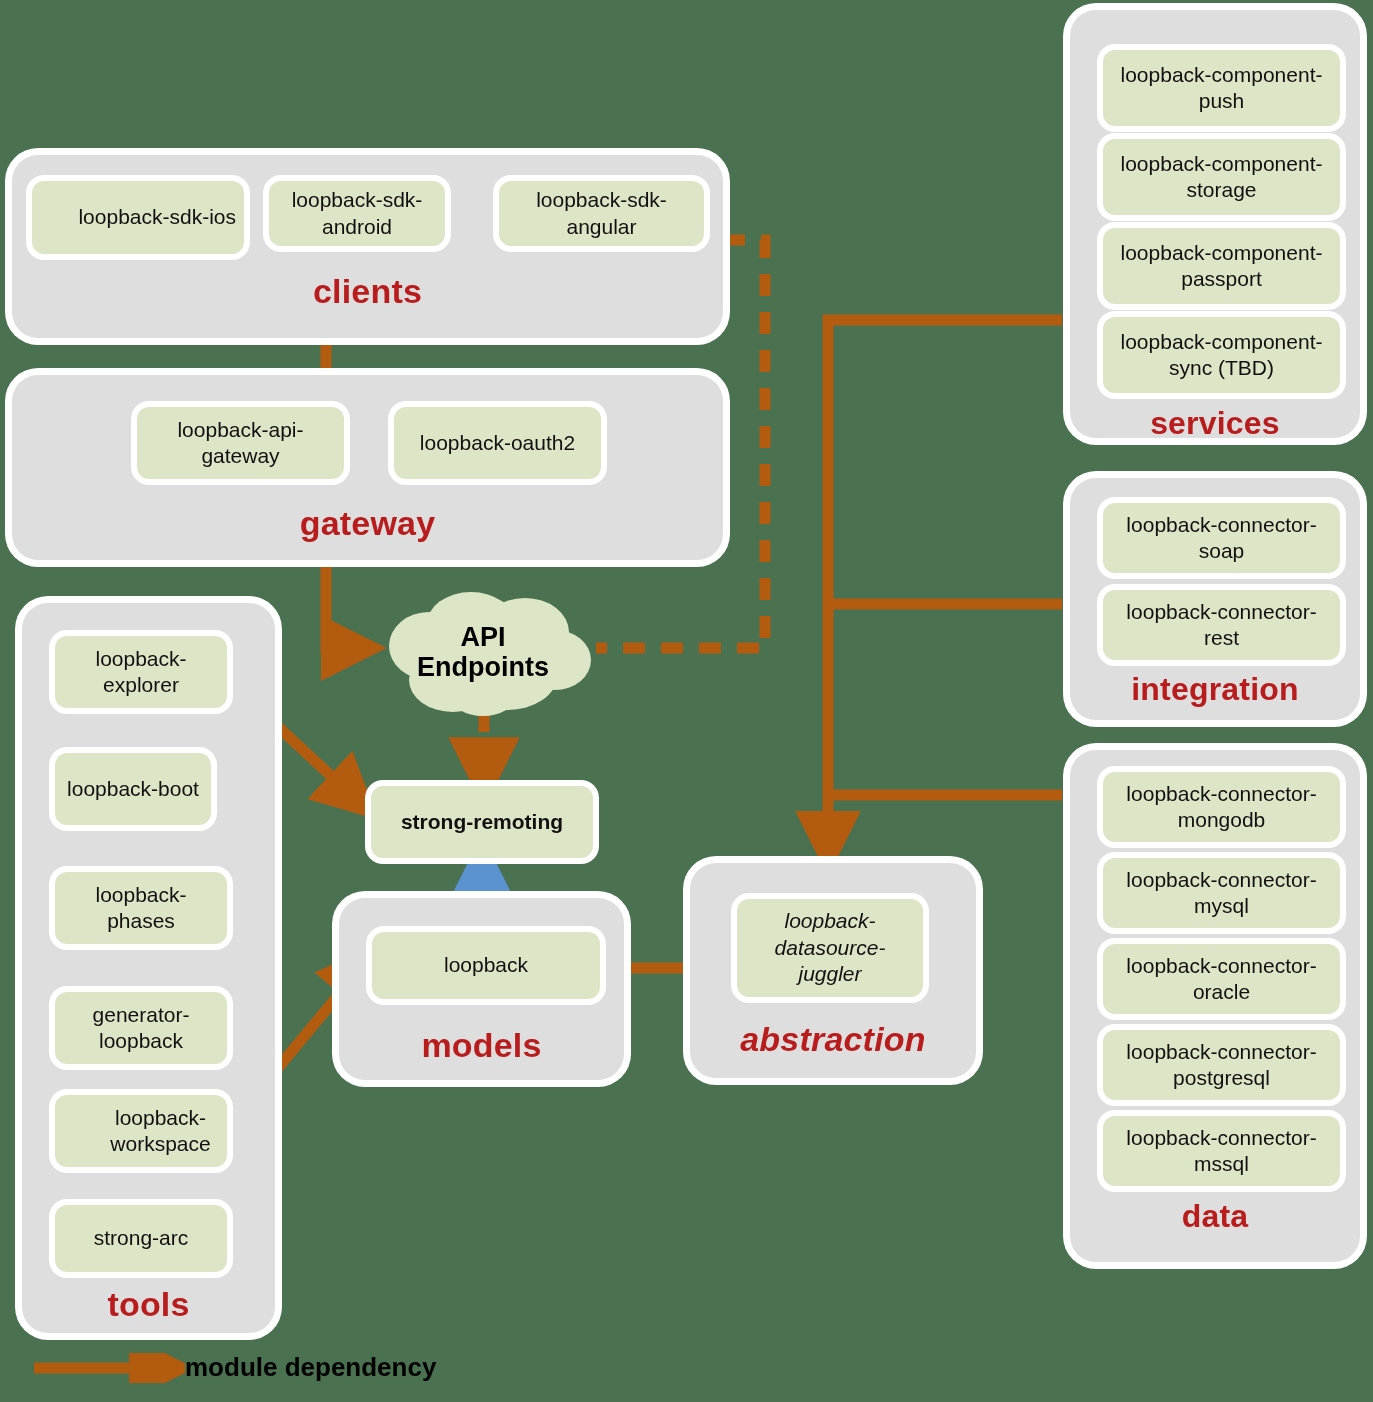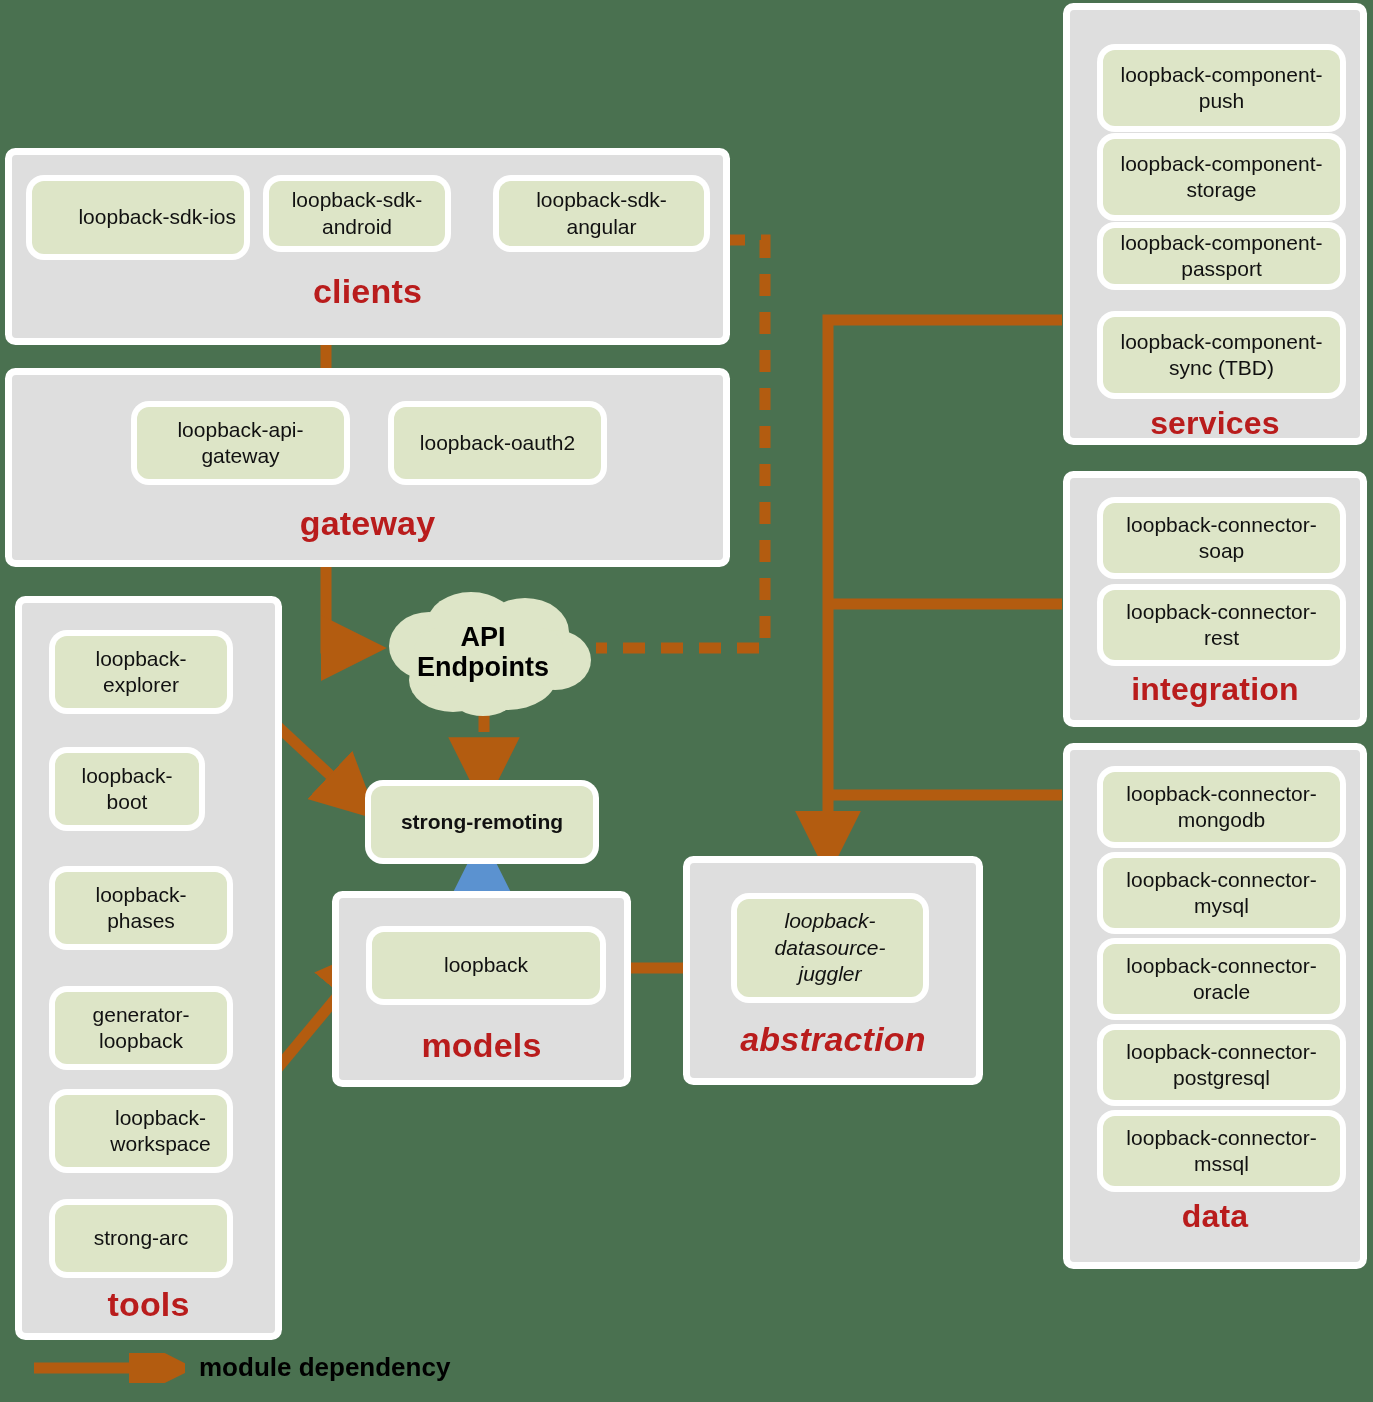--- a/index.html
+++ b/index.html
@@ -8,21 +8,21 @@
     background:#4a7150;
     font-family:"Liberation Sans", sans-serif;
     overflow:hidden;
   }
   #stage{position:relative;width:1373px;height:1402px;}
 
   
   .group{
     position:absolute;
     background:#dedede;
-    border-radius:4px;
+    border-radius:26px;
     box-shadow:0 0 0 7px #ffffff;
     box-sizing:border-box;
   }
   .group-label{
     position:absolute;
     left:0;right:0;
     text-align:center;
     font-weight:bold;
     color:#b91c1c;
     letter-spacing:.2px;
@@ -56,21 +56,21 @@
   }
   .cloud svg{position:absolute;inset:0;}
   .cloud span{position:relative;z-index:2;}
 
   
   #wires{position:absolute;left:0;top:0;width:1373px;height:1402px;pointer-events:none;}
 
   
   .legend{
     position:absolute;
-    display:flex;align-items:center;gap:14px;
+    display:flex;align-items:center;
   }
   .legend-text{
     font-weight:bold;font-size:26px;color:#000;
   }
 </style>
 </head>
 <body>
 
 <div id="stage">
 
@@ -144,21 +144,21 @@
     <div class="mod" style="left:382px;top:32px;width:207px;height:72px;">
       <span>loopback-oauth2</span>
     </div>
     <div class="group-label" style="top:129px;font-size:34px;">gateway</div>
   </div>
 
   <div class="group" style="left:22px;top:603px;width:253px;height:730px;">
     <div class="mod" style="left:33px;top:33px;width:172px;height:72px;">
       <span>loopback-explorer</span>
     </div>
-    <div class="mod" style="left:33px;top:150px;width:144px;height:72px;">
+    <div class="mod" style="left:33px;top:150px;width:156px;height:72px;">
       <span>loopback-boot</span>
     </div>
     <div class="mod" style="left:33px;top:269px;width:172px;height:72px;">
       <span>loopback-phases</span>
     </div>
     <div class="mod" style="left:33px;top:389px;width:172px;height:72px;">
       <span>generator-loopback</span>
     </div>
     <div class="mod" style="left:33px;top:492px;width:172px;height:72px;padding-left:47px;">
       <span>loopback-workspace</span>
@@ -203,21 +203,21 @@
     <div class="group-label" style="top:157px;font-size:34px;">abstraction</div>
   </div>
 
   <div class="group" style="left:1070px;top:10px;width:290px;height:428px;">
     <div class="mod" style="left:33px;top:40px;width:237px;height:76px;">
       <span>loopback-component-push</span>
     </div>
     <div class="mod" style="left:33px;top:129px;width:237px;height:76px;text-align:center;">
       <span>loopback-component-storage</span>
     </div>
-    <div class="mod" style="left:33px;top:218px;width:237px;height:56px;text-align:center;">
+    <div class="mod" style="left:33px;top:218px;width:237px;height:76px;text-align:center;">
       <span>loopback-component-passport</span>
     </div>
     <div class="mod" style="left:33px;top:307px;width:237px;height:76px;">
       <span>loopback-component-sync (TBD)</span>
     </div>
     <div class="group-label" style="top:395px;font-size:32px;">services</div>
   </div>
 
   <div class="group" style="left:1070px;top:478px;width:290px;height:242px;">
     <div class="mod" style="left:33px;top:25px;width:237px;height:70px;">

